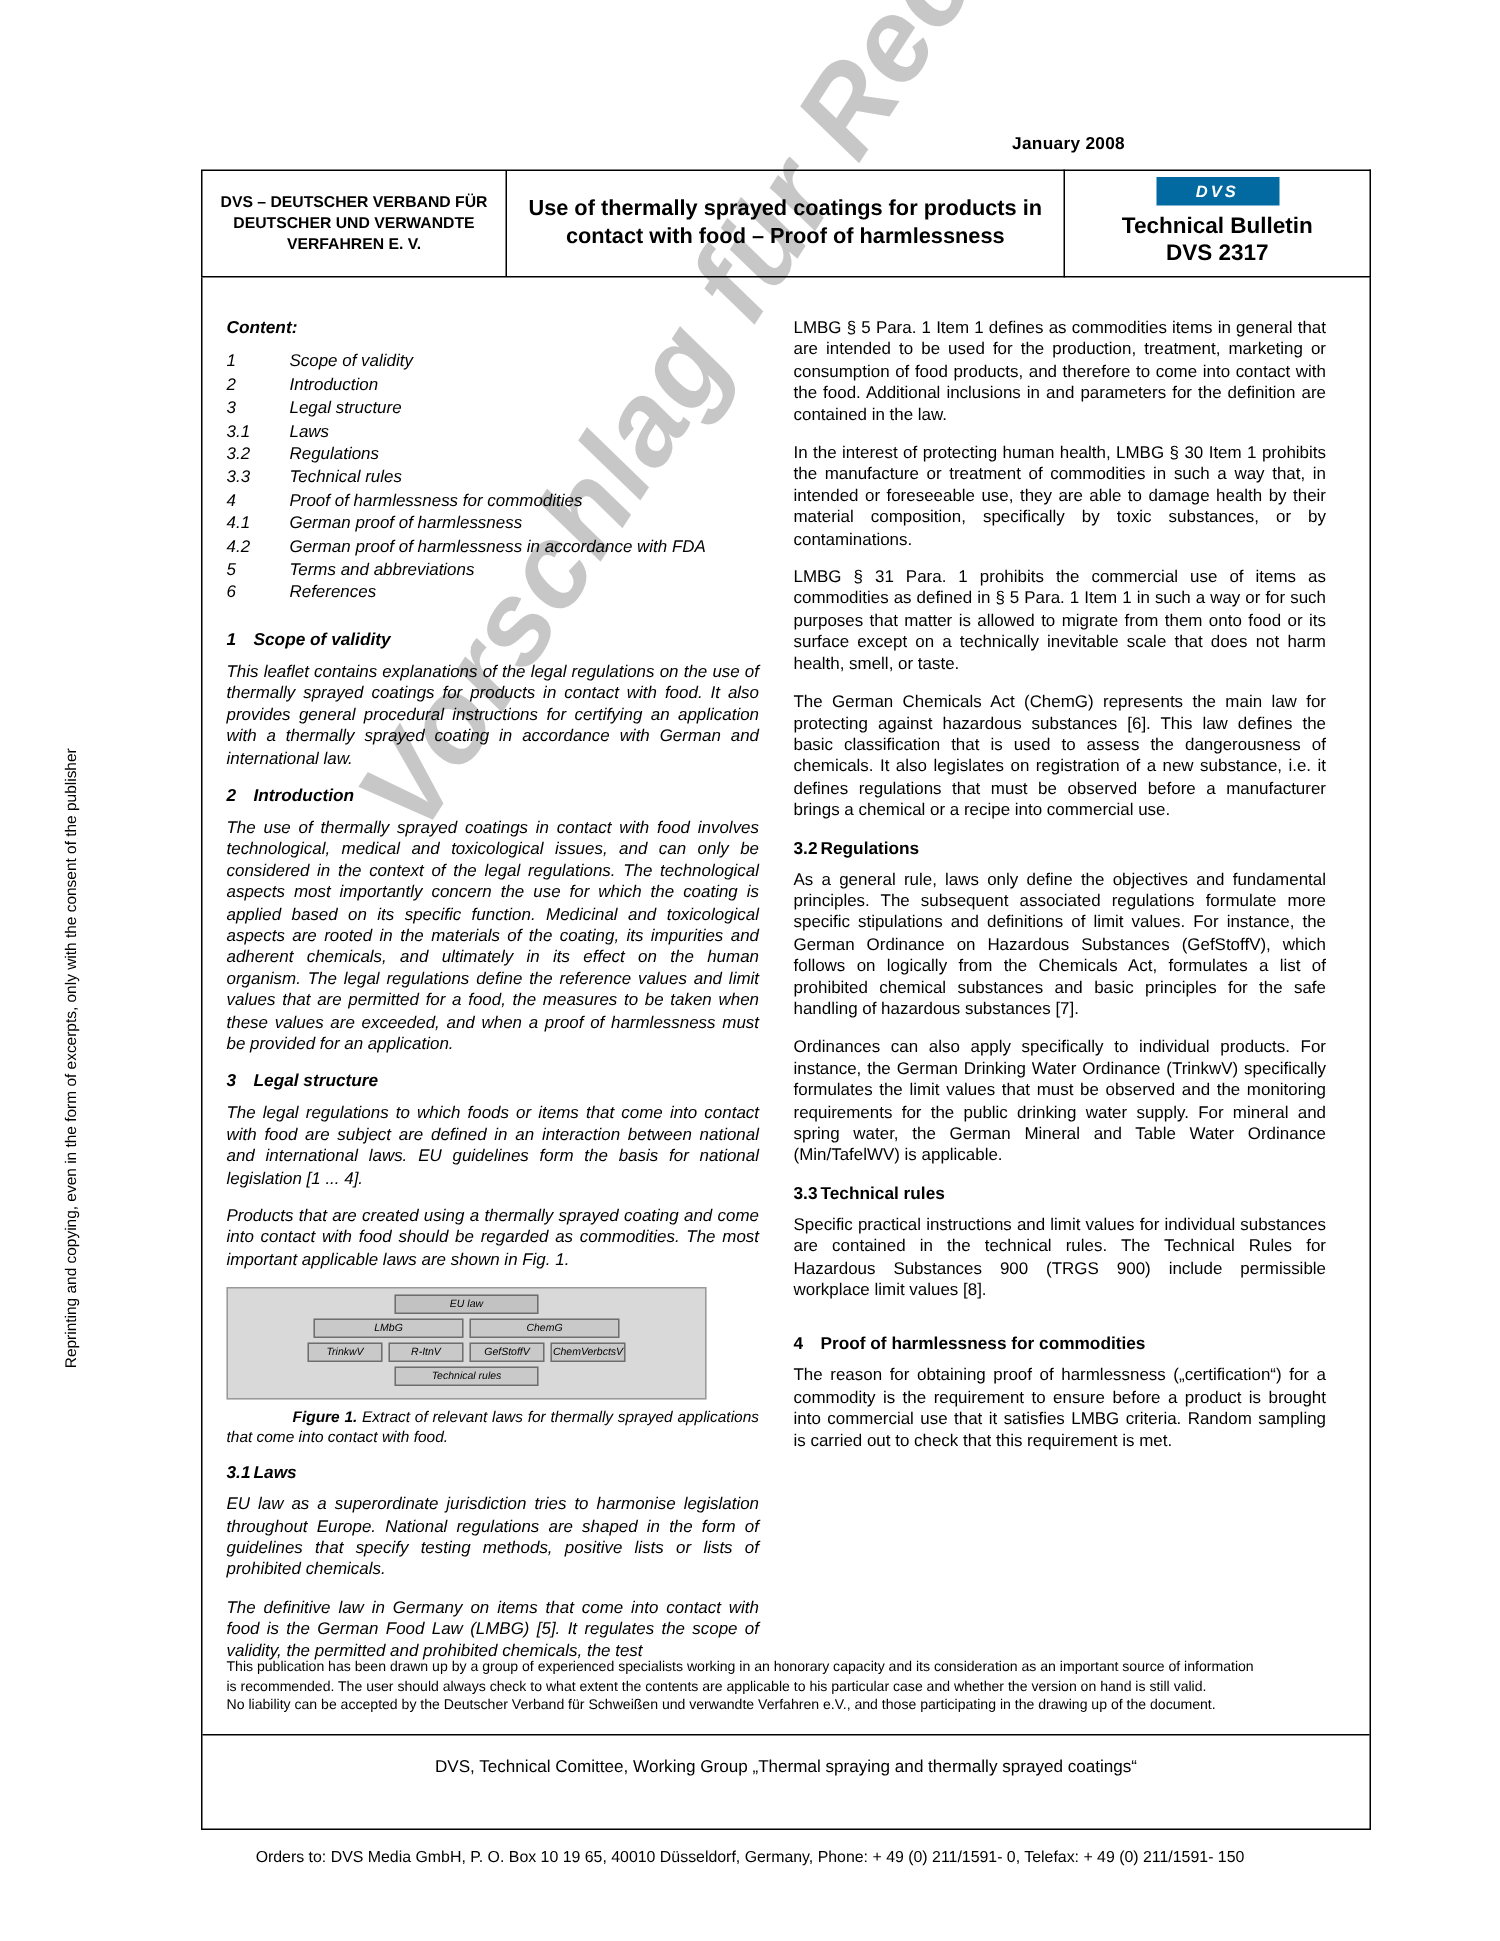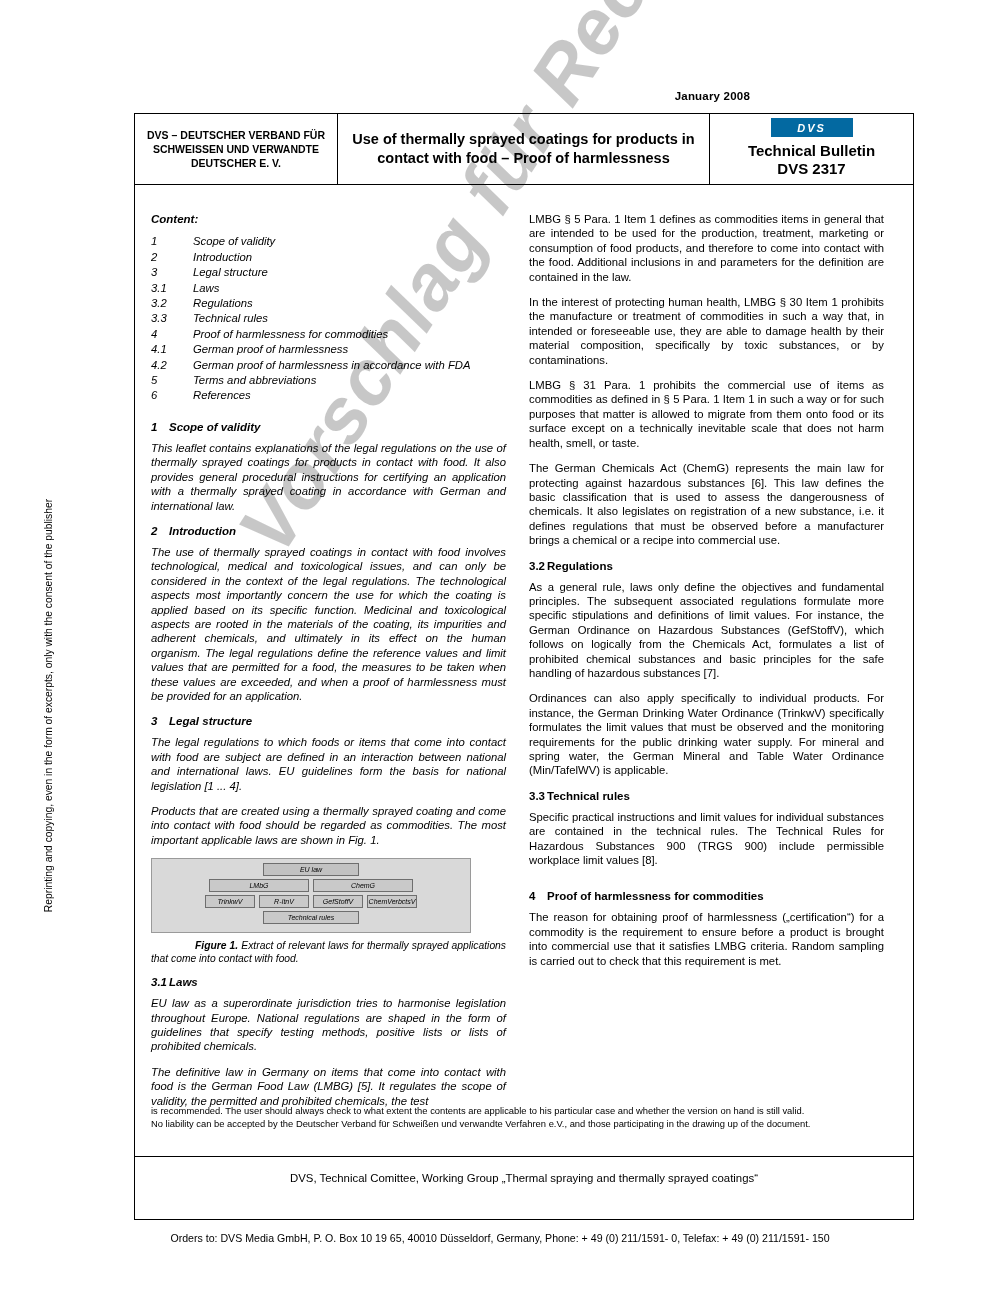--- a/index.html
+++ b/index.html
@@ -255,21 +255,21 @@
 </style>
 </head>
 <body>
 
 <div class="page">
 
   <div class="date-line">January 2008</div>
 
   <div class="header">
     <div class="hdr-left">
-      <div>DVS – DEUTSCHER VERBAND FÜR SCHWEISSEN UND VERWANDTE DEUTSCHER E. V.</div>
+      <div>DVS – DEUTSCHER VERBAND FÜR DEUTSCHER UND VERWANDTE VERFAHREN E. V.</div>
     </div>
     <div class="hdr-mid">
       <div>Use of thermally sprayed coatings for products in contact with food – Proof of harmlessness</div>
     </div>
     <div class="hdr-right">
       <div class="dvs-logo">
         <span>DVS</span>
       </div>
       <div class="tb">Technical Bulletin</div>
       <div class="tbnum">DVS 2317</div>
@@ -391,20 +391,21 @@
     </h2>
     <p>Specific practical instructions and limit values for individual substances are contained in the technical rules. The Technical Rules for Hazardous Substances 900 (TRGS 900) include permissible workplace limit values [8].</p>
 
     <h2 class="sec" style="margin-top:22px">
       <span class="num">4</span><span>Proof of harmlessness for commodities</span>
     </h2>
     <p>The reason for obtaining proof of harmlessness („certification“) for a commodity is the requirement to ensure before a product is brought into commercial use that it satisfies LMBG criteria. Random sampling is carried out to check that this requirement is met.</p>
   </div>
 
   <div class="note">
+    <div>This publication has been drawn up by a group of experienced specialists working in an honorary capacity and its consideration as an important source of information</div>
     <div>is recommended. The user should always check to what extent the contents are applicable to his particular case and whether the version on hand is still valid.</div>
     <div>No liability can be accepted by the Deutscher Verband für Schweißen und verwandte Verfahren e.V., and those participating in the drawing up of the document.</div>
   </div>
   <div class="note-sep"></div>
   <div class="committee">DVS, Technical Comittee, Working Group „Thermal spraying and thermally sprayed coatings“</div>
   <div class="orders">Orders to: DVS Media GmbH, P. O. Box 10 19 65, 40010 Düsseldorf, Germany, Phone: + 49 (0) 211/1591- 0, Telefax: + 49 (0) 211/1591- 150</div>
 
   <div class="side-text">Reprinting and copying, even in the form of excerpts, only with the consent of the publisher</div>
 
   <div class="watermark">

